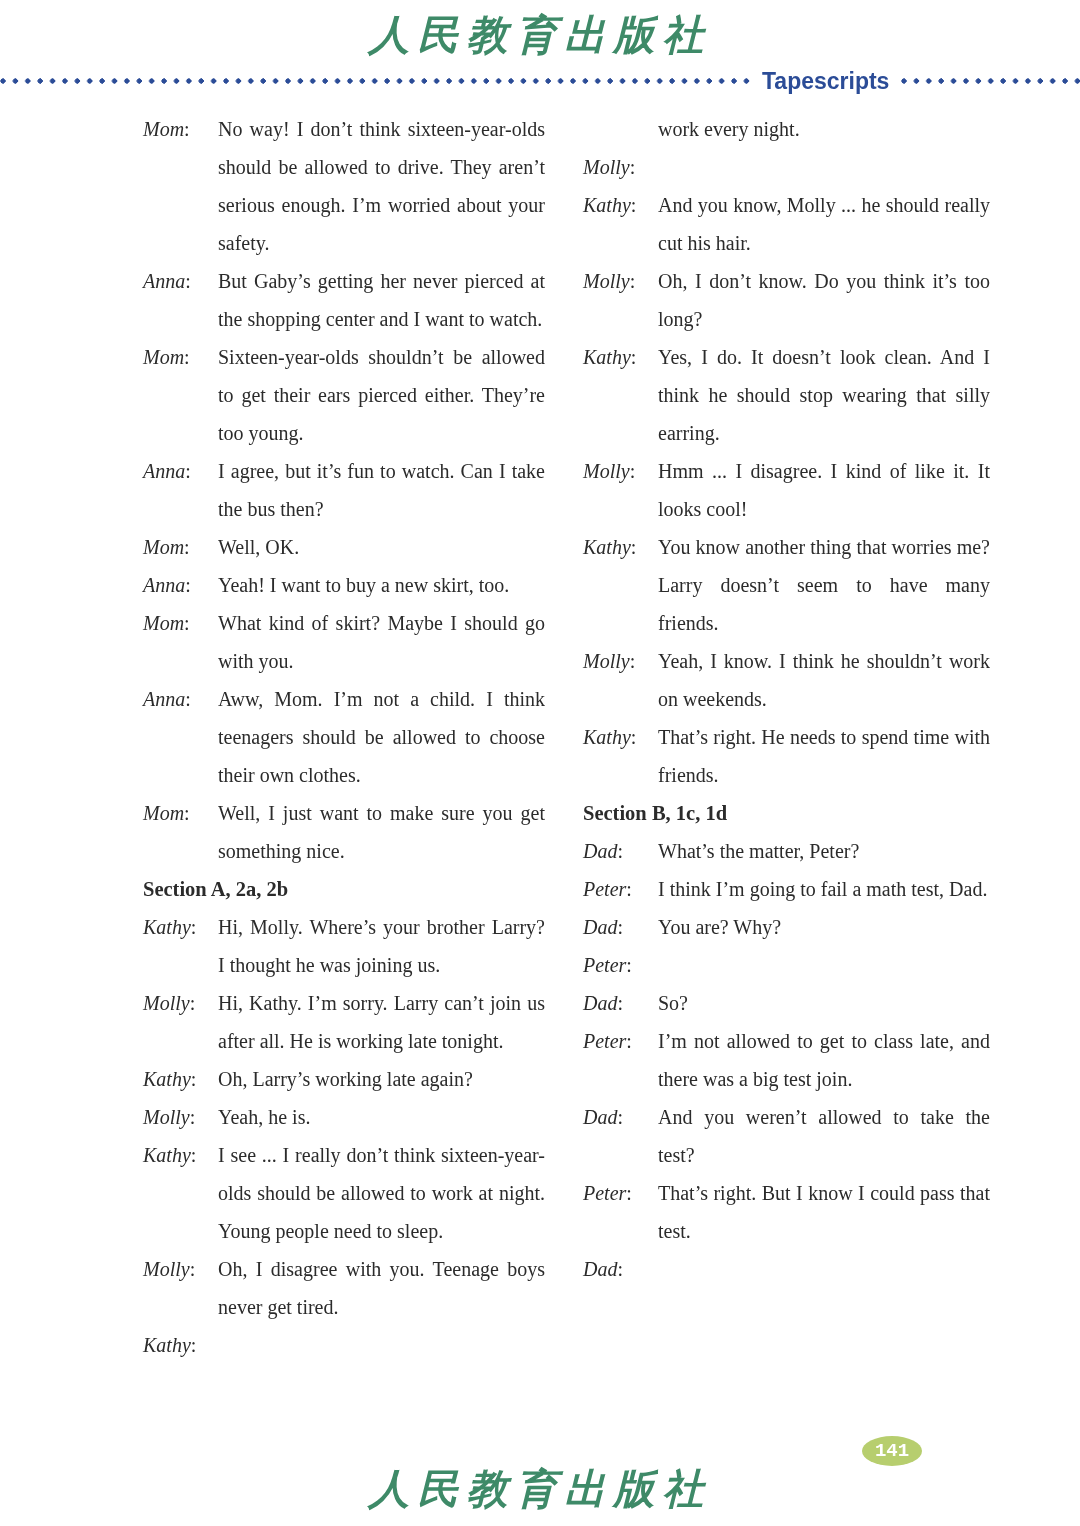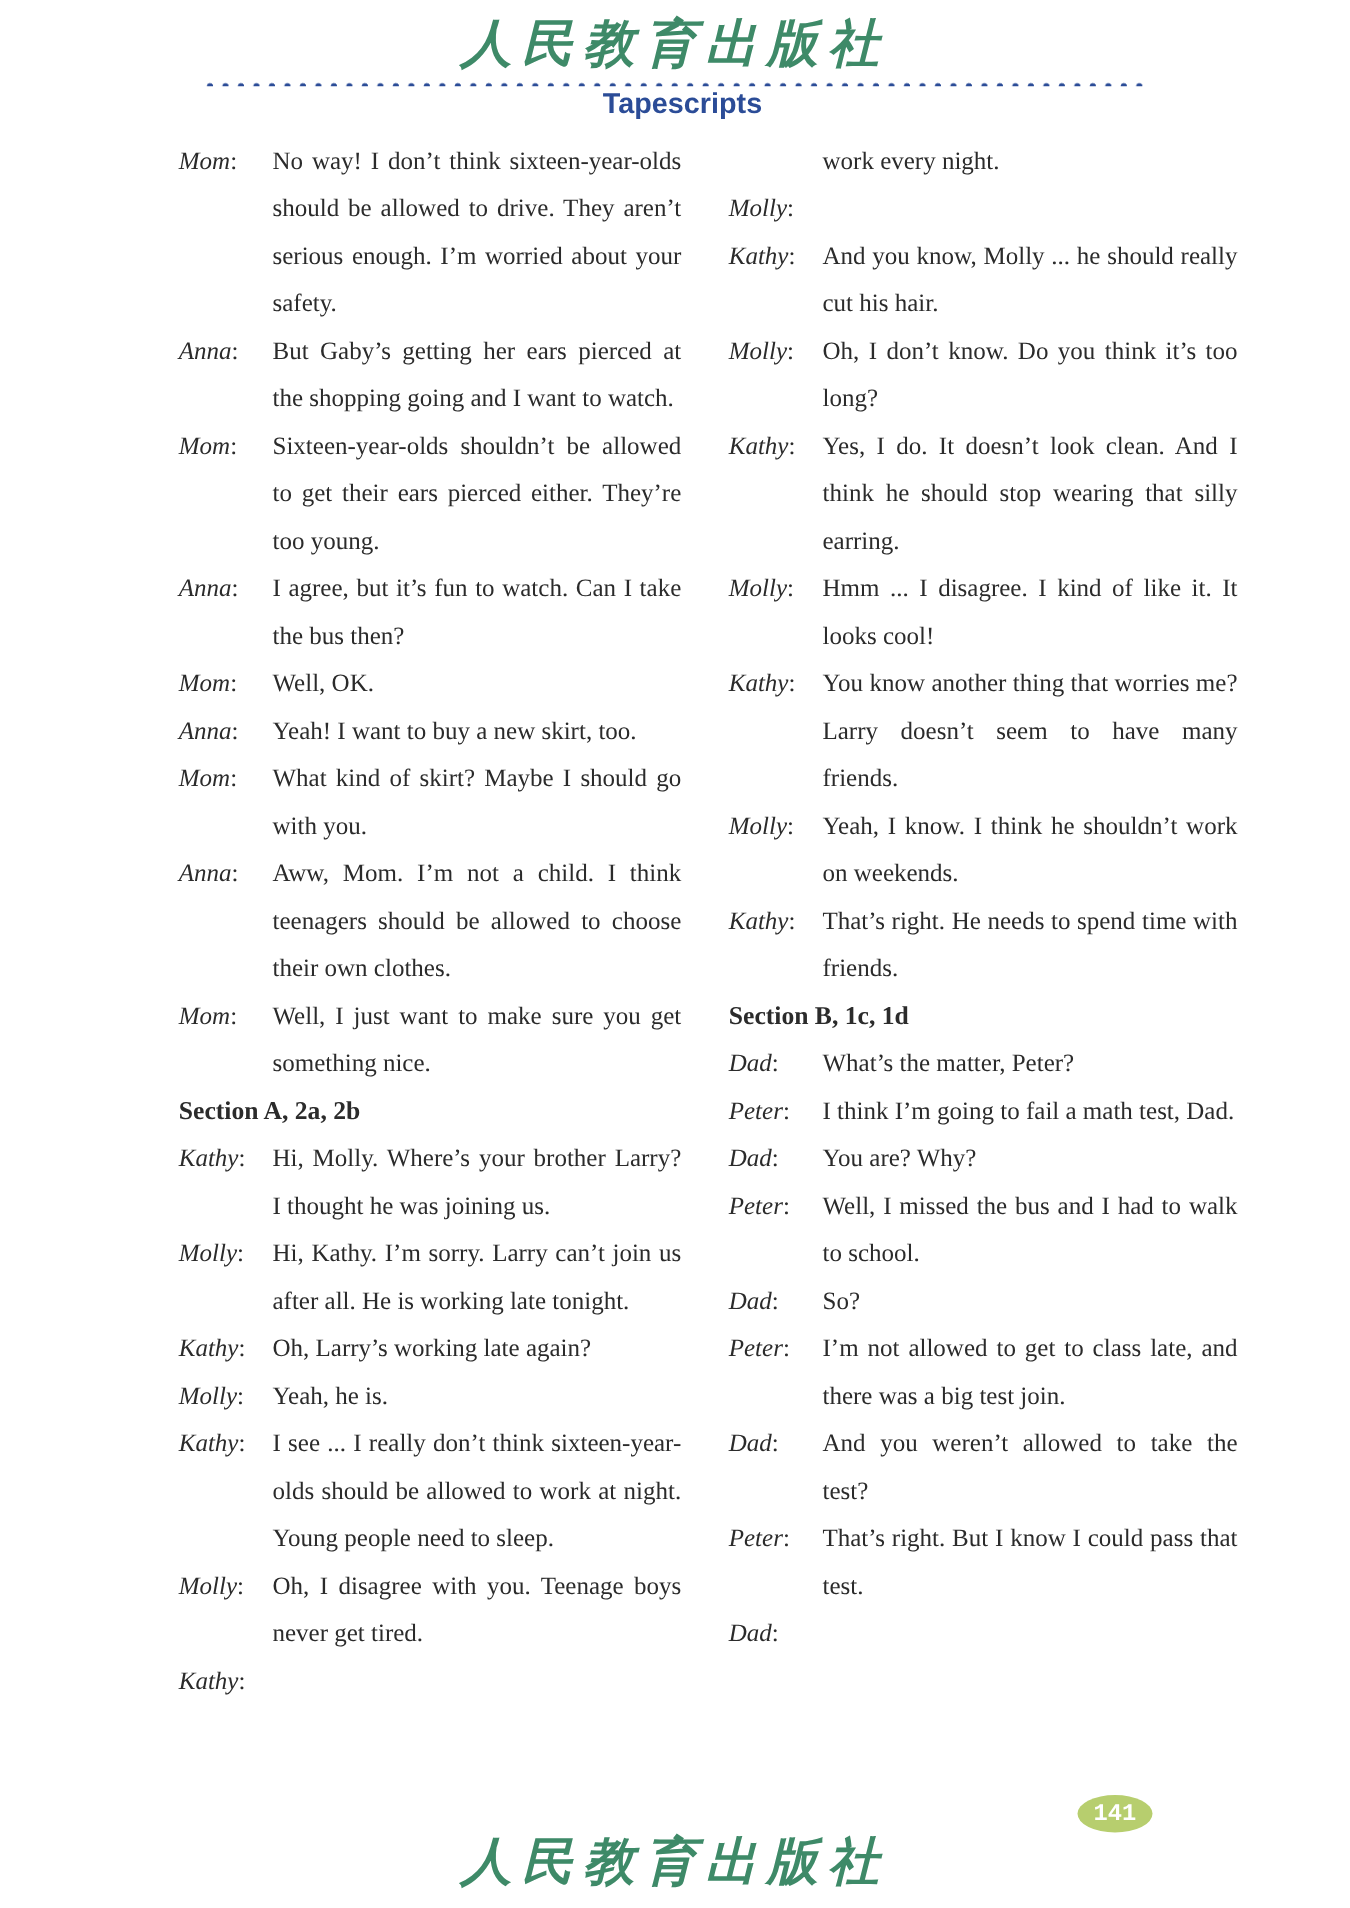--- a/index.html
+++ b/index.html
@@ -9,21 +9,21 @@
     --accent-blue:#2b4c97;--logo-green:#3e8a68;--badge-green:#b7ce6e;
   }
   .logo{
     position:absolute;left:0;right:0;text-align:center;
     color:var(--logo-green);font-style:italic;font-weight:bold;
     font-size:41px;letter-spacing:8px;
     font-family:"DejaVu Serif","Liberation Serif",serif;
   }
   .logo.top{top:8px;}
   .logo.bottom{top:1462px;}
-  .rule{position:absolute;top:66px;left:0;right:0;height:30px;display:flex;align-items:center;flex-direction:column;}
+  .rule{position:absolute;top:66px;left:0;right:0;height:30px;display:flex;align-items:center;}
   .dots{
     height:6px;background-repeat:repeat-x;
     background-image:radial-gradient(circle at 3px 3px,var(--accent-blue) 2.5px,rgba(0,0,0,0) 2.7px);
     background-size:12.4px 6px;
   }
   .dots.left{width:750px;}
   .dots.right{flex:1;margin-left:12px;}
   .rule-title{
     margin-left:12px;white-space:nowrap;
     font-family:"Liberation Sans","DejaVu Sans",sans-serif;
@@ -57,21 +57,21 @@
   </div>
 
   <div class="columns">
     <div class="col left" id="left-column">
         <div class="entry">
           <span class="speaker"><span>Mom</span><span class="colon">:</span></span>
           <div class="utterance">No way! I don’t think sixteen-year-olds should be allowed to drive. They aren’t serious enough. I’m worried about your safety.</div>
         </div>
         <div class="entry">
           <span class="speaker"><span>Anna</span><span class="colon">:</span></span>
-          <div class="utterance">But Gaby’s getting her ears pierced at the shopping going and I want to watch.</div>
+          <div class="utterance">But Gaby’s getting her never pierced at the shopping center and I want to watch.</div>
         </div>
         <div class="entry">
           <span class="speaker"><span>Mom</span><span class="colon">:</span></span>
           <div class="utterance">Sixteen-year-olds shouldn’t be allowed to get their ears pierced either. They’re too young.</div>
         </div>
         <div class="entry">
           <span class="speaker"><span>Anna</span><span class="colon">:</span></span>
           <div class="utterance">I agree, but it’s fun to watch. Can I take the bus then?</div>
         </div>
         <div class="entry">
@@ -167,21 +167,20 @@
         <div class="entry">
           <span class="speaker"><span>Peter</span><span class="colon">:</span></span>
           <div class="utterance">I think I’m going to fail a math test, Dad.</div>
         </div>
         <div class="entry">
           <span class="speaker"><span>Dad</span><span class="colon">:</span></span>
           <div class="utterance">You are? Why?</div>
         </div>
         <div class="entry">
           <span class="speaker"><span>Peter</span><span class="colon">:</span></span>
-          <div class="utterance">Well, I missed the bus and I had to walk to school.</div>
         </div>
         <div class="entry">
           <span class="speaker"><span>Dad</span><span class="colon">:</span></span>
           <div class="utterance">So?</div>
         </div>
         <div class="entry">
           <span class="speaker"><span>Peter</span><span class="colon">:</span></span>
           <div class="utterance">I’m not allowed to get to class late, and there was a big test join.</div>
         </div>
         <div class="entry">

